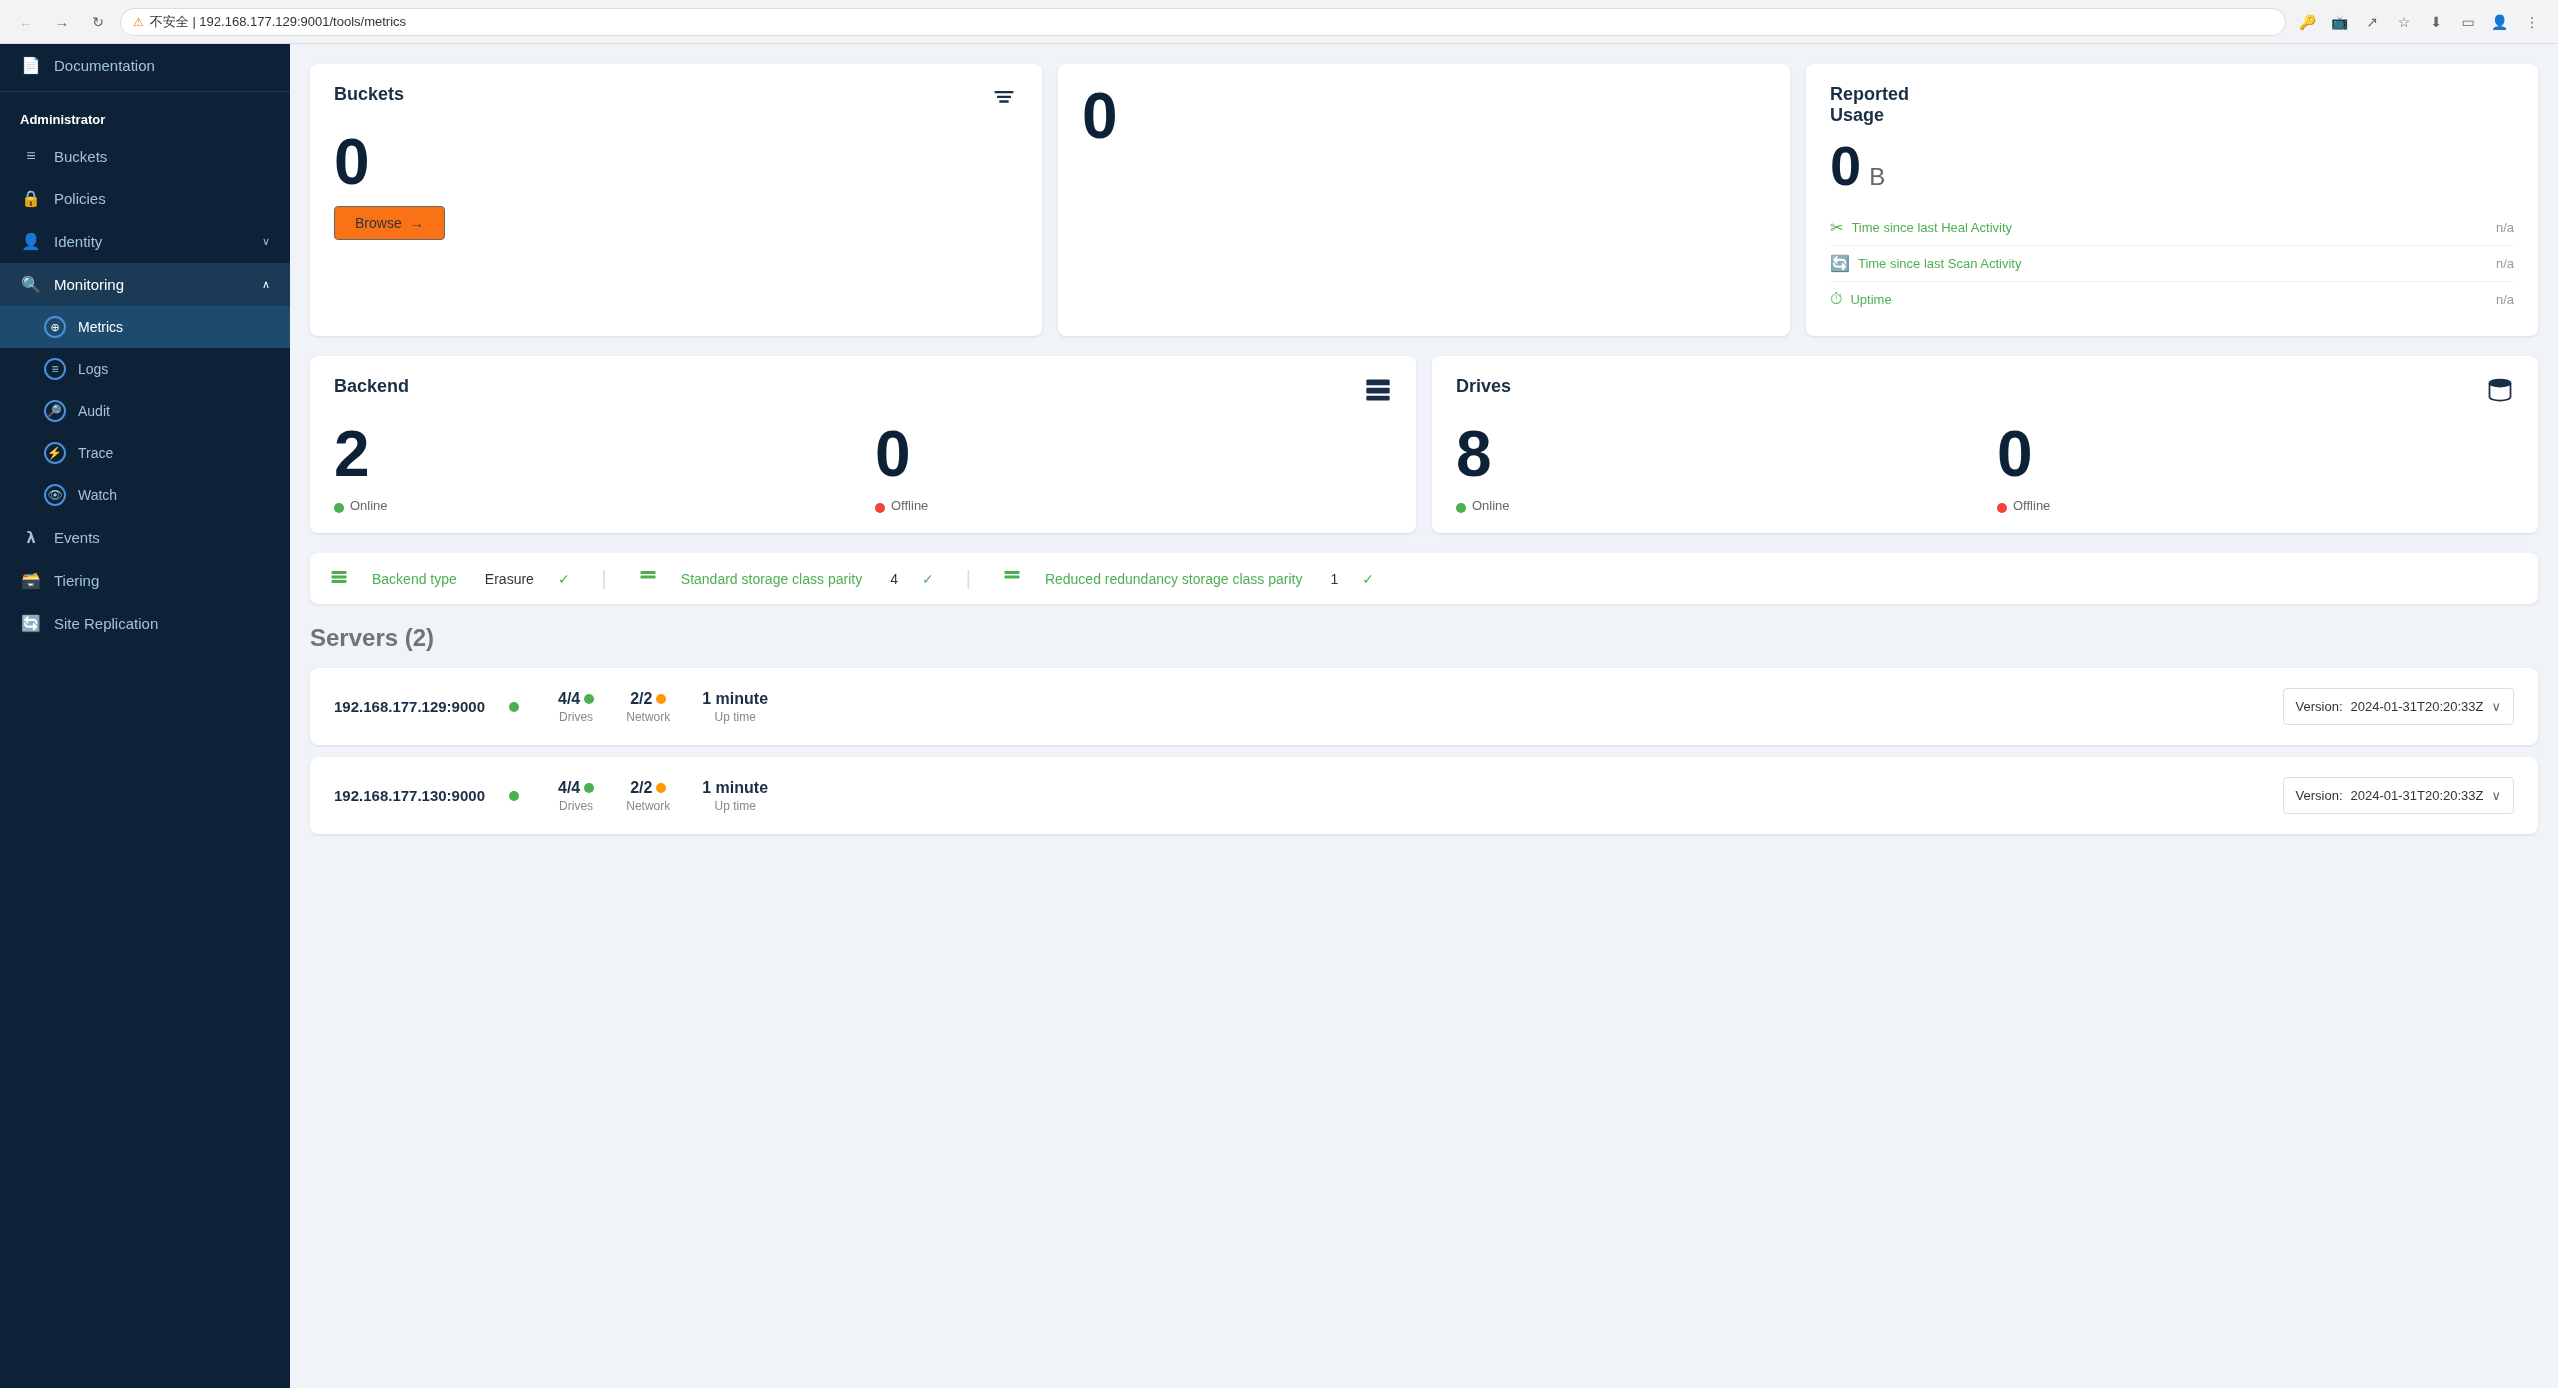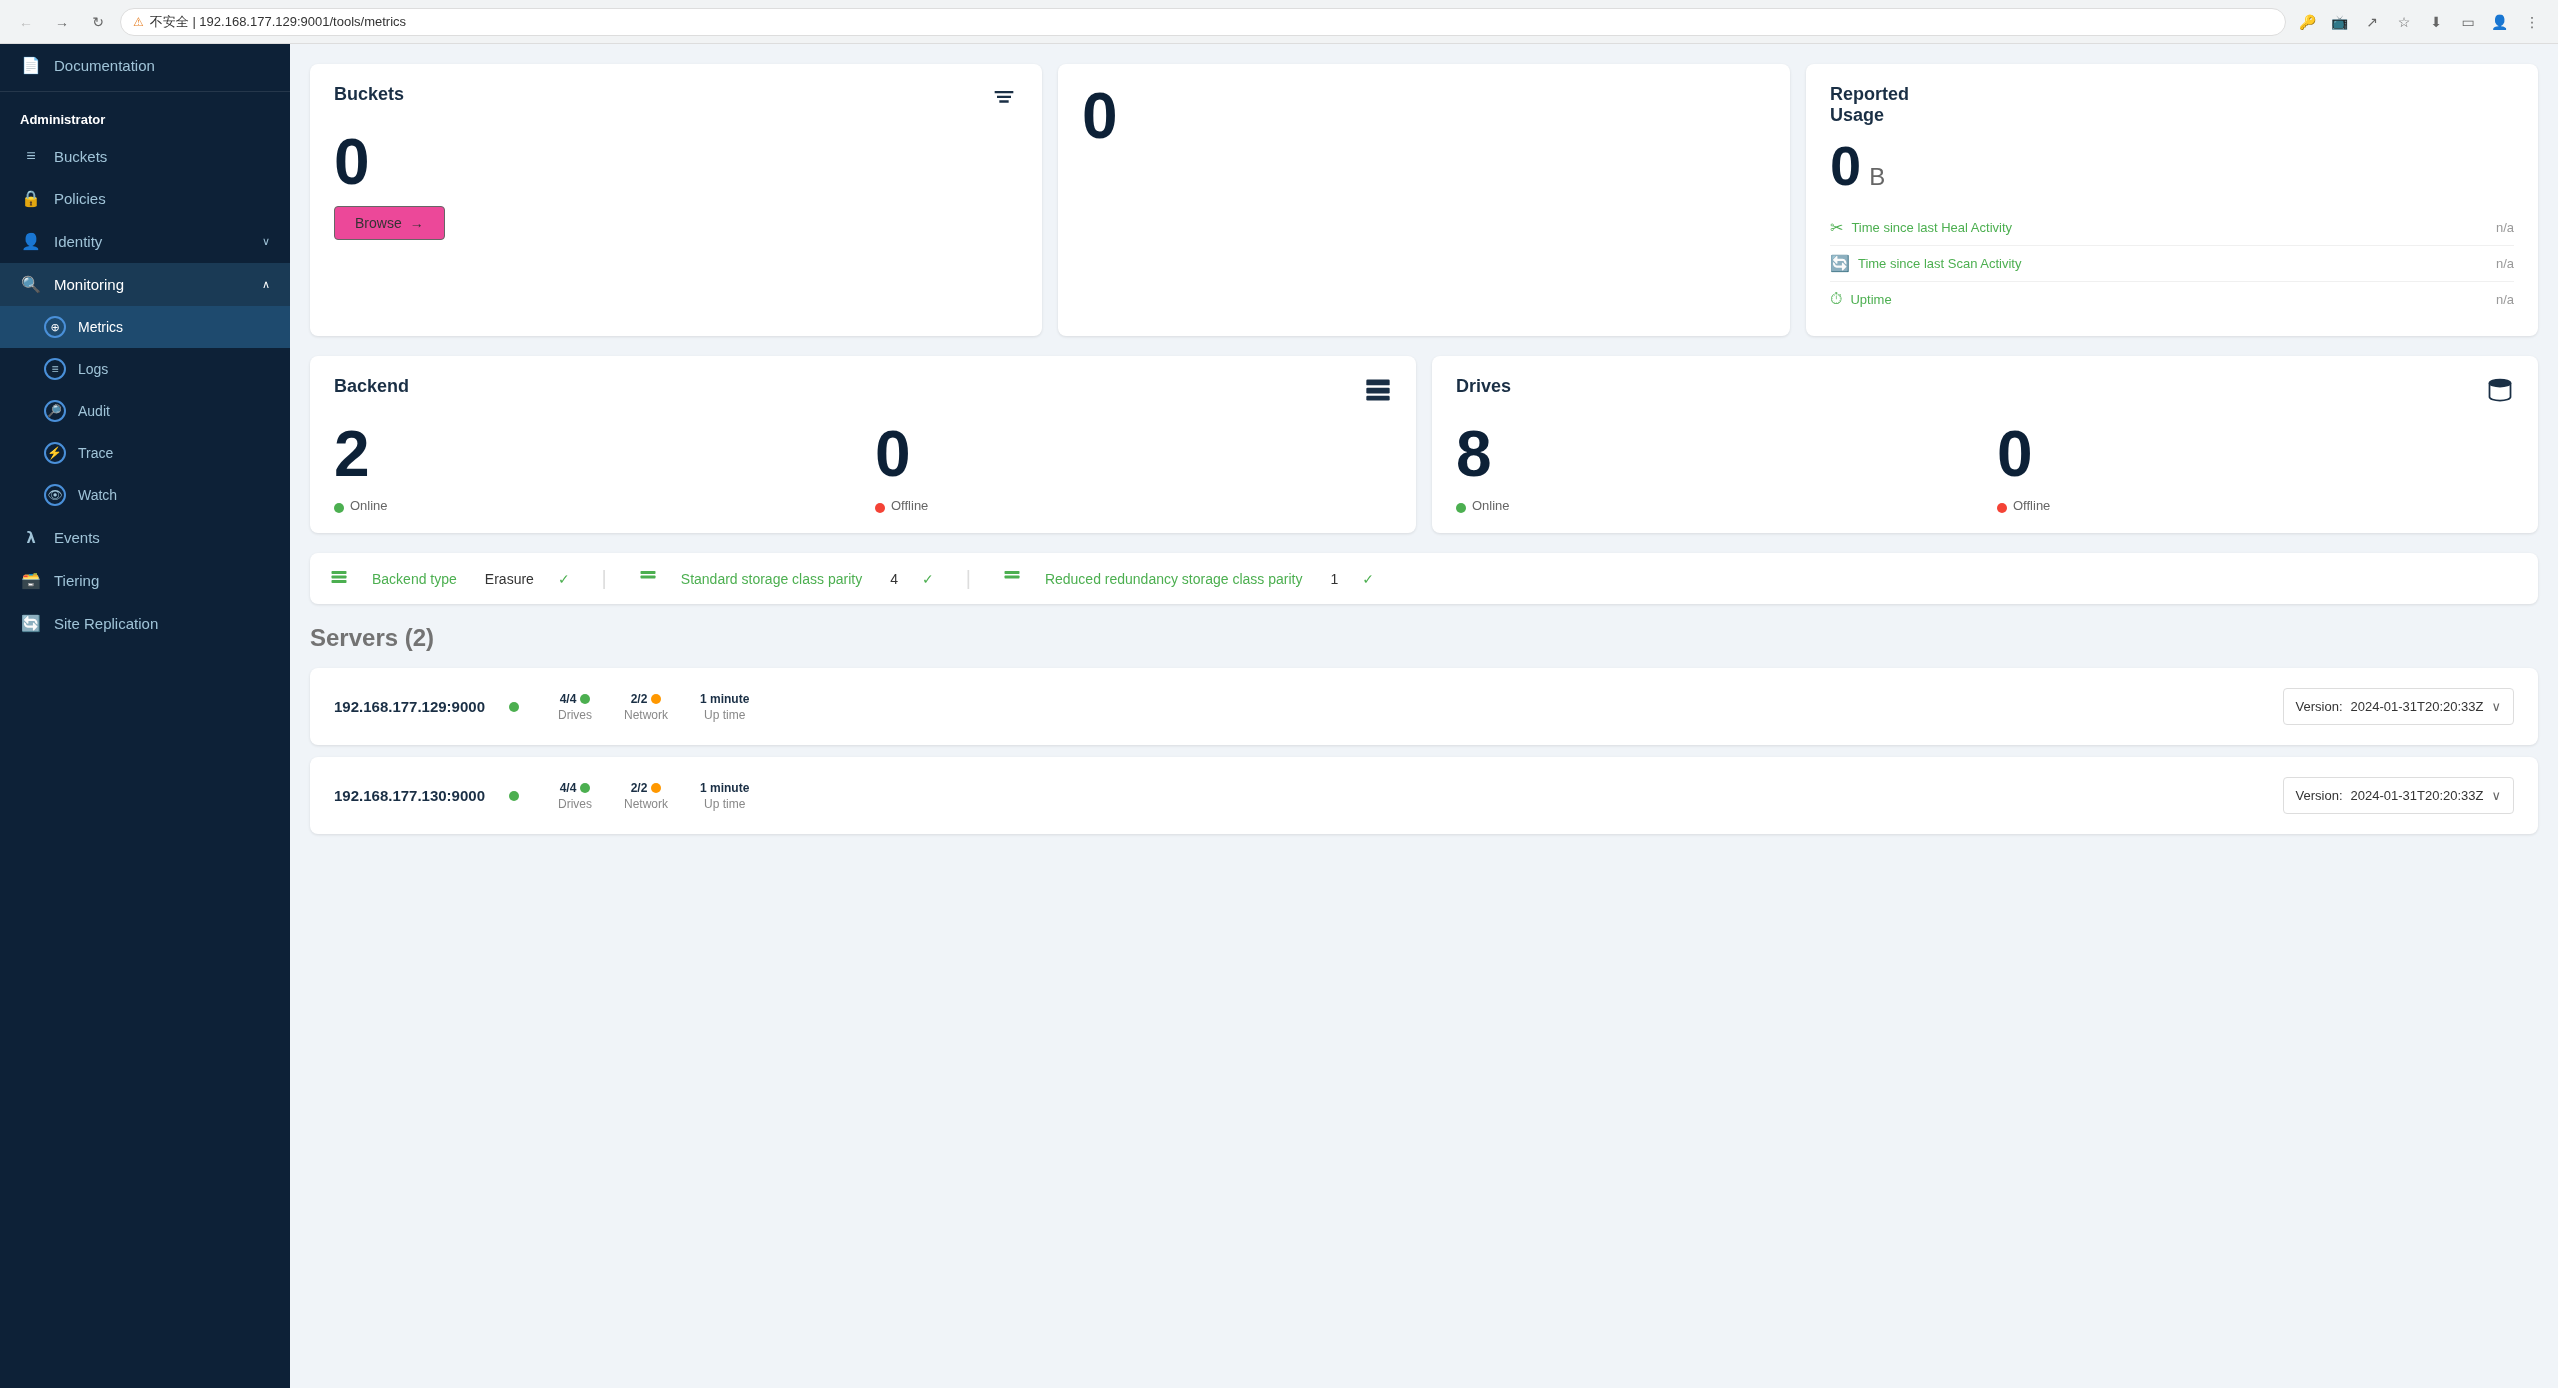--- a/index.html
+++ b/index.html
@@ -133,21 +133,21 @@
     .card-value {
       font-size: 64px;
       font-weight: 800;
       color: #0d2137;
       line-height: 1;
       margin-bottom: 12px;
     }
     .card-actions { margin-top: 8px; }
     .browse-btn {
       border: 1px solid #666;
-      background: #ec4899;
+      background: #f97316;
       padding: 8px 20px;
       border-radius: 4px;
       cursor: pointer;
       font-size: 14px;
       color: #333;
       display: inline-flex; align-items: center; gap: 8px;
     }
 
     
     .card-double {
@@ -228,21 +228,21 @@
       min-width: 200px;
       display: flex; align-items: center; gap: 24px;
     }
     .server-stats {
       display: flex;
       gap: 32px;
       flex: 1;
     }
     .server-stat { text-align: center; }
     .server-stat .val {
-      font-size: 12px; font-weight: 600; color: #1a2f45;
+      font-size: 16px; font-weight: 600; color: #1a2f45;
       display: flex; align-items: center; gap: 4px; justify-content: center;
     }
     .server-stat .lbl { font-size: 12px; color: #888; margin-top: 2px; }
     .version-badge {
       border: 1px solid #ddd;
       border-radius: 4px;
       padding: 10px 12px;
       font-size: 13px;
       color: #333;
       display: flex; align-items: center; gap: 8px;

